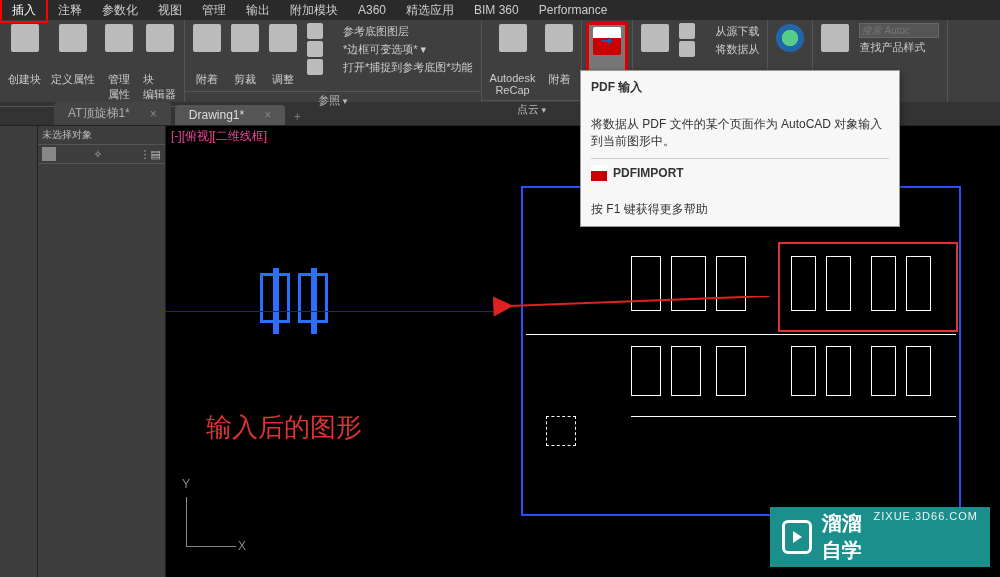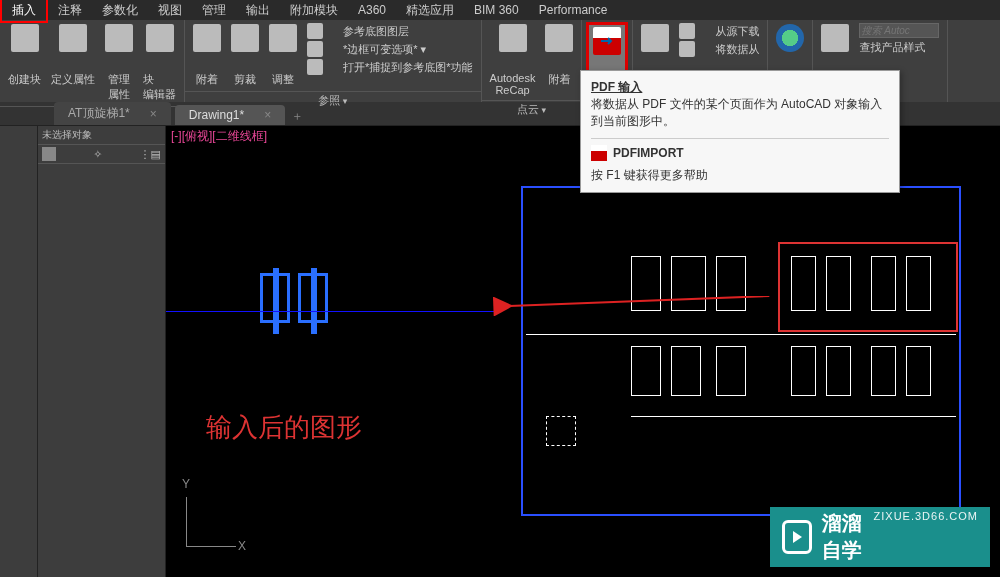--- a/index.html
+++ b/index.html
@@ -17,21 +17,21 @@
 .rbutton .ico { width: 28px; height: 28px; background: #bbb; border-radius: 2px; display:flex; align-items:center; justify-content:center; }
 .rbutton-sm { display: flex; align-items: center; gap: 20px; padding: 1px 4px; cursor: pointer; font-size: 11px; }
 .rbutton-sm .ico-sm { width: 16px; height: 16px; background: #bbb; border-radius: 2px; }
 .col { display: flex; flex-direction: column; }
 
 .pdf-btn { border: 3px solid #d00; background: #777; }
 .pdf-btn .ico { background: linear-gradient(#fff 40%, #c00 40%); color: #fff; font-size: 8px; font-weight: bold; }
 .pdf-btn svg { width:16px; height:16px; }
 
 .tooltip { position: absolute; top: 70px; left: 580px; width: 320px; background: #f7f7f7; border: 1px solid #999; padding: 8px 10px; font-size: 12px; color: #333; z-index: 50; box-shadow: 2px 2px 6px rgba(0,0,0,.3); }
-.tooltip .tt-title { font-weight: bold; margin-bottom: 0; text-decoration: underline; }
+.tooltip .tt-title { font-weight: bold; margin-bottom: 20px; }
 .tooltip .tt-body { margin-bottom: 8px; }
 .tooltip hr { border: none; border-top: 1px solid #ccc; margin: 6px 0; }
 .tooltip .tt-cmd { font-weight: bold; display: flex; align-items: center; gap: 6px; }
 .tooltip .tt-cmd .icosm{width:16px;height:16px;background:linear-gradient(#fff 40%,#c00 40%);display:inline-block;}
 
 .panel-title::after { content: " ▾"; font-size: 9px; }
 
 .tabstrip { height: 24px; background: #333; display: flex; align-items: flex-end; font-size: 12px; color: #aaa; border-bottom: 1px solid #222; }
 .tab { padding: 3px 14px; background: #444; border-top-left-radius: 4px; border-top-right-radius: 4px; margin-left: 4px; display: flex; gap: 20px; align-items: center; }
 .tab.active { background: #555; color: #ddd; }
@@ -217,21 +217,21 @@
 </div>
 
 <div class="tooltip">
   <div class="tt-title">PDF 输入</div>
   <div class="tt-body">将数据从 PDF 文件的某个页面作为 AutoCAD 对象输入到当前图形中。</div>
   <hr>
   <div class="tt-cmd">
       <span class="icosm"></span>
       <span>PDFIMPORT</span>
     </div>
-  <div style="margin-top:6px">按 F1 键获得更多帮助</div>
+  <div style="margin-top:20px">按 F1 键获得更多帮助</div>
 </div>
 
 <div class="tabstrip">
   <div style="width:50px"></div>
   <div class="tab">
       <span>AT顶旋梯1*</span>
       <span class="x">×</span>
     </div>
   <div class="tab active">
       <span>Drawing1*</span>

